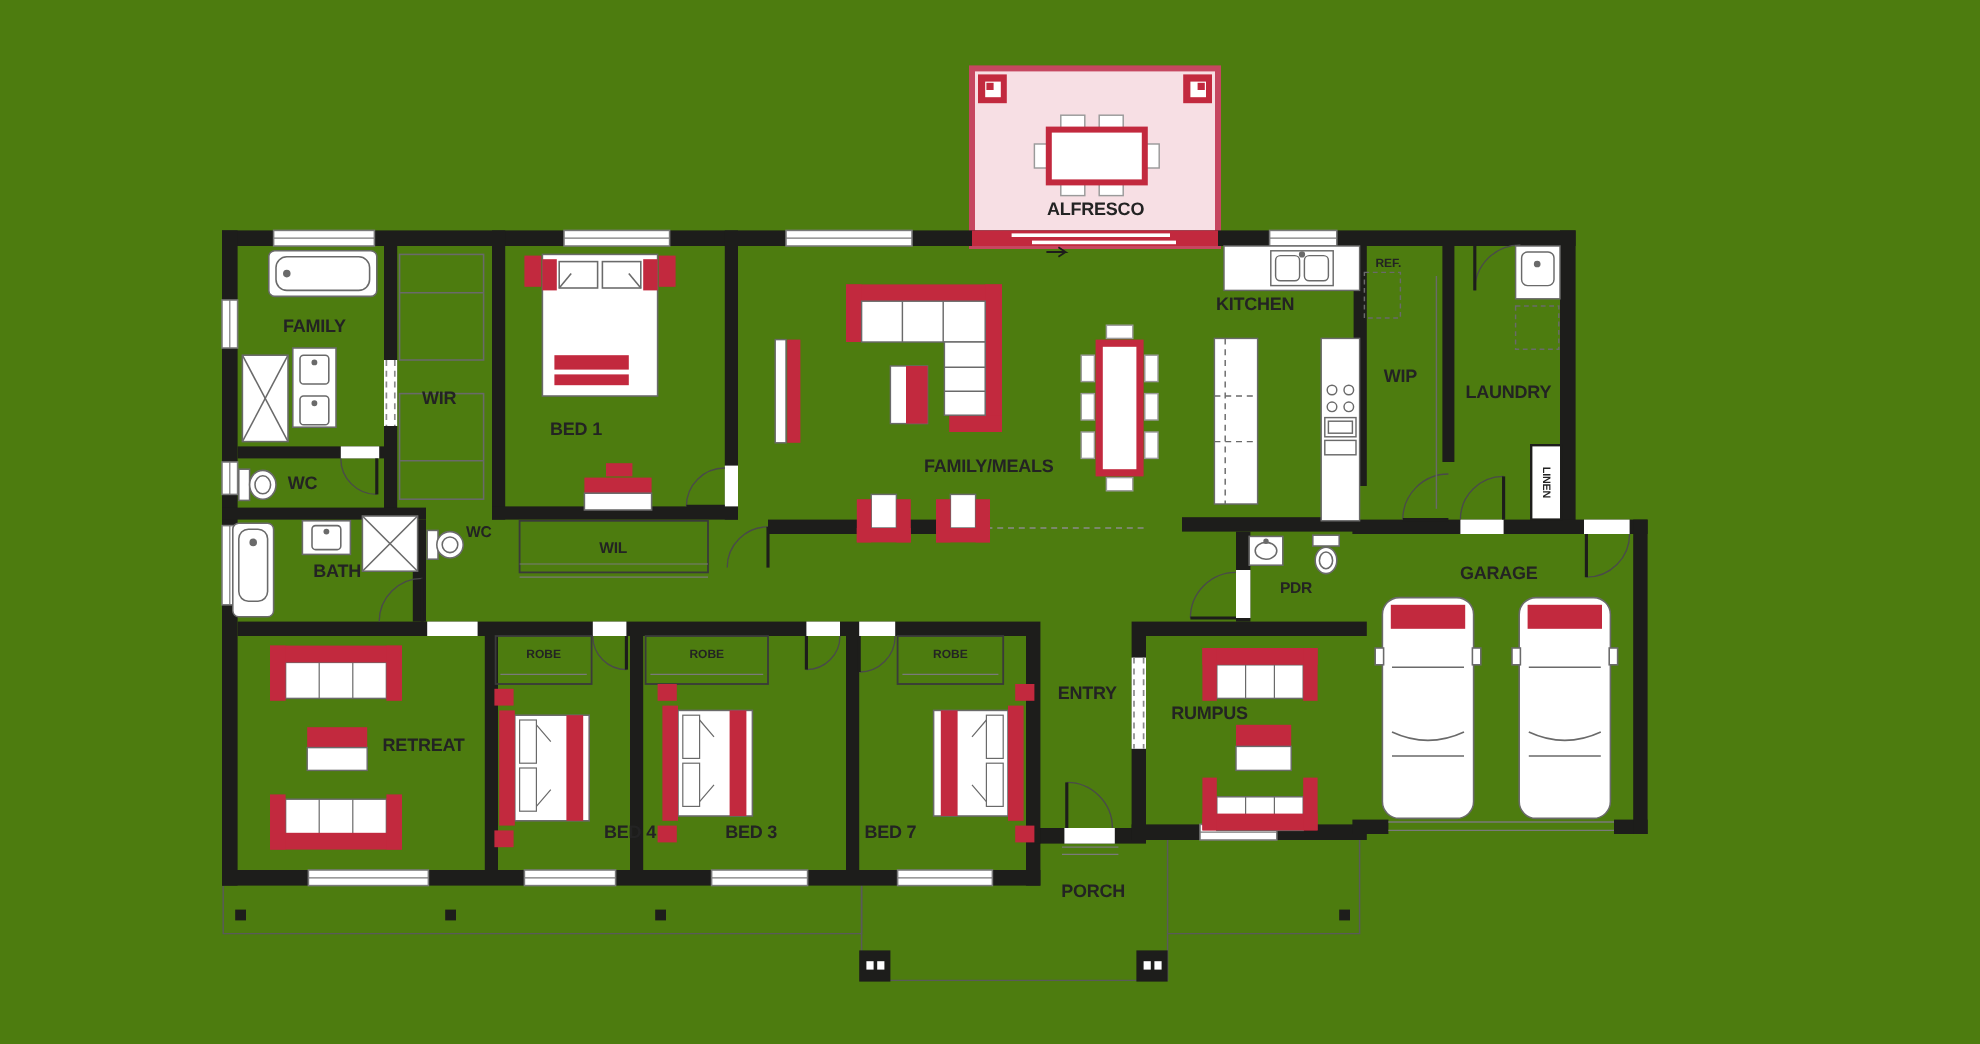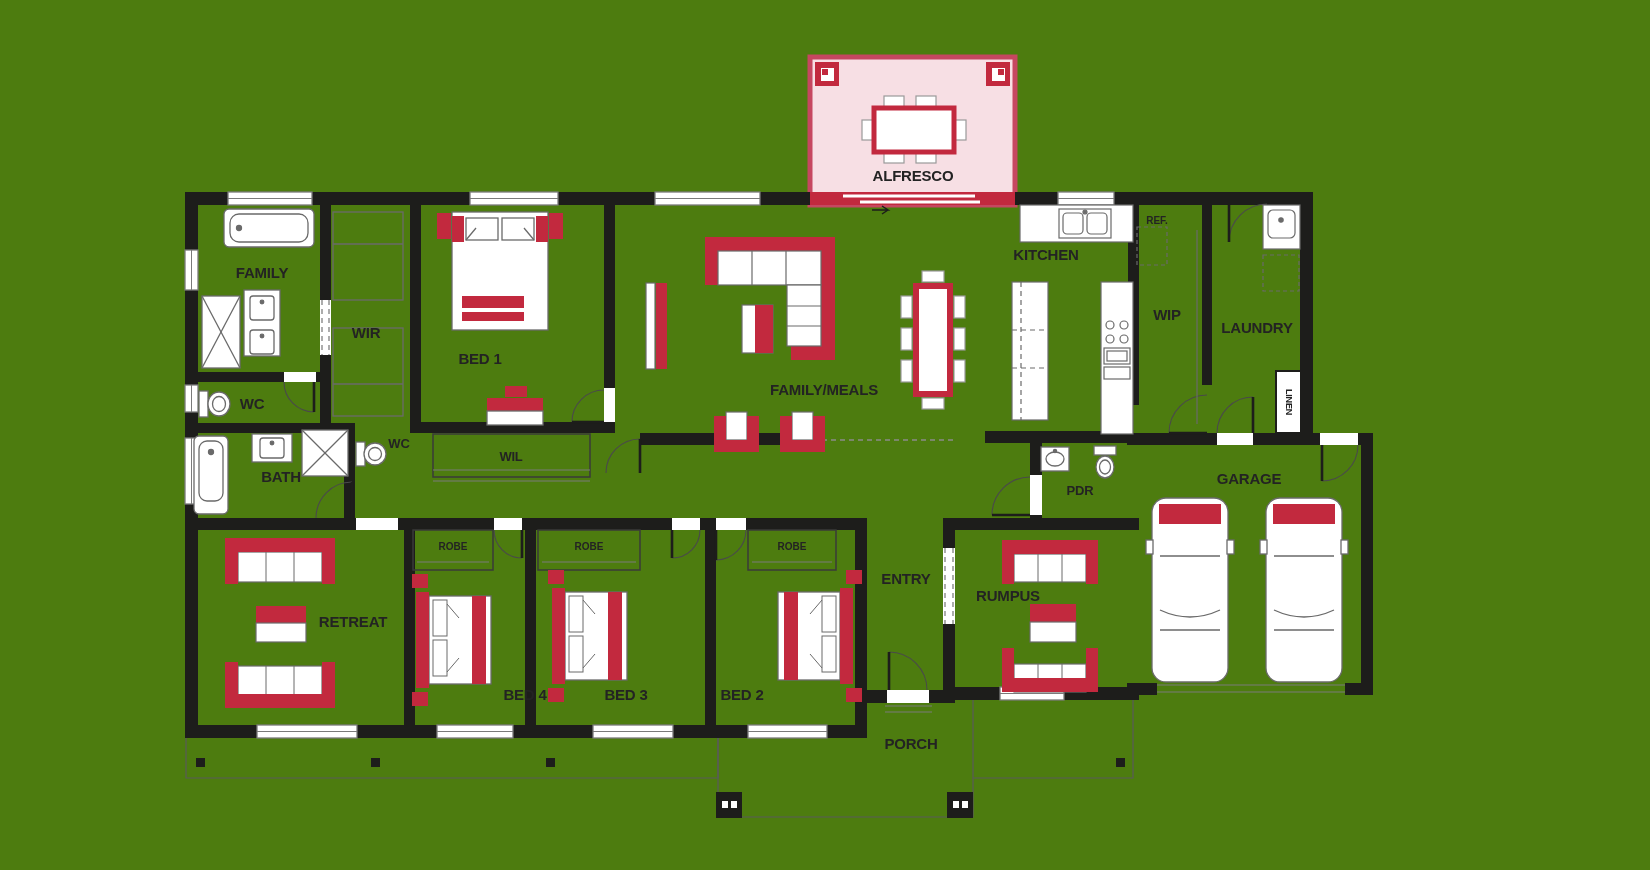--- a/index.html
+++ b/index.html
@@ -501,20 +501,20 @@
 <div class="lbl vert" style="left:1289px;top:402px;">LINEN</div>
 <div class="lbl" style="left:281px;top:476px;">BATH</div>
 <div class="lbl md" style="left:399px;top:443px;">WC</div>
 <div class="lbl md" style="left:511px;top:456px;text-align:center;">WIL</div>
 <div class="lbl" style="left:353px;top:621px;">RETREAT</div>
 <div class="lbl sm" style="left:453px;top:546px;">ROBE</div>
 <div class="lbl sm" style="left:589px;top:546px;">ROBE</div>
 <div class="lbl sm" style="left:792px;top:546px;">ROBE</div>
 <div class="lbl" style="left:525px;top:694px;">BED 4</div>
 <div class="lbl" style="left:626px;top:694px;">BED 3</div>
-<div class="lbl" style="left:742px;top:694px;">BED 2</div>
+<div class="lbl" style="left:742px;top:694px;">BED 7</div>
 <div class="lbl" style="left:906px;top:578px;">ENTRY</div>
 <div class="lbl" style="left:1008px;top:595px;">RUMPUS</div>
 <div class="lbl md" style="left:1080px;top:490px;">PDR</div>
 <div class="lbl" style="left:1249px;top:478px;">GARAGE</div>
 <div class="lbl" style="left:911px;top:743px;">PORCH</div>
 
 </div>
 
 </body></html>

